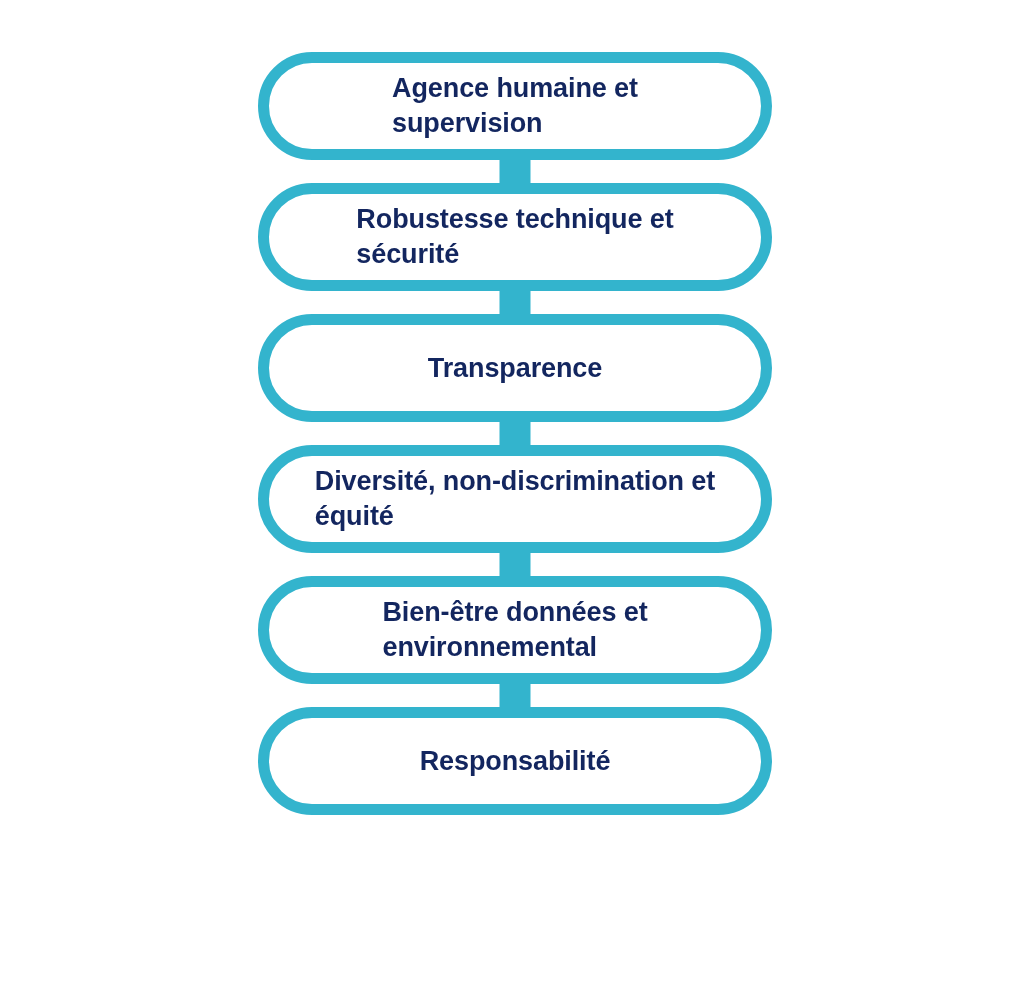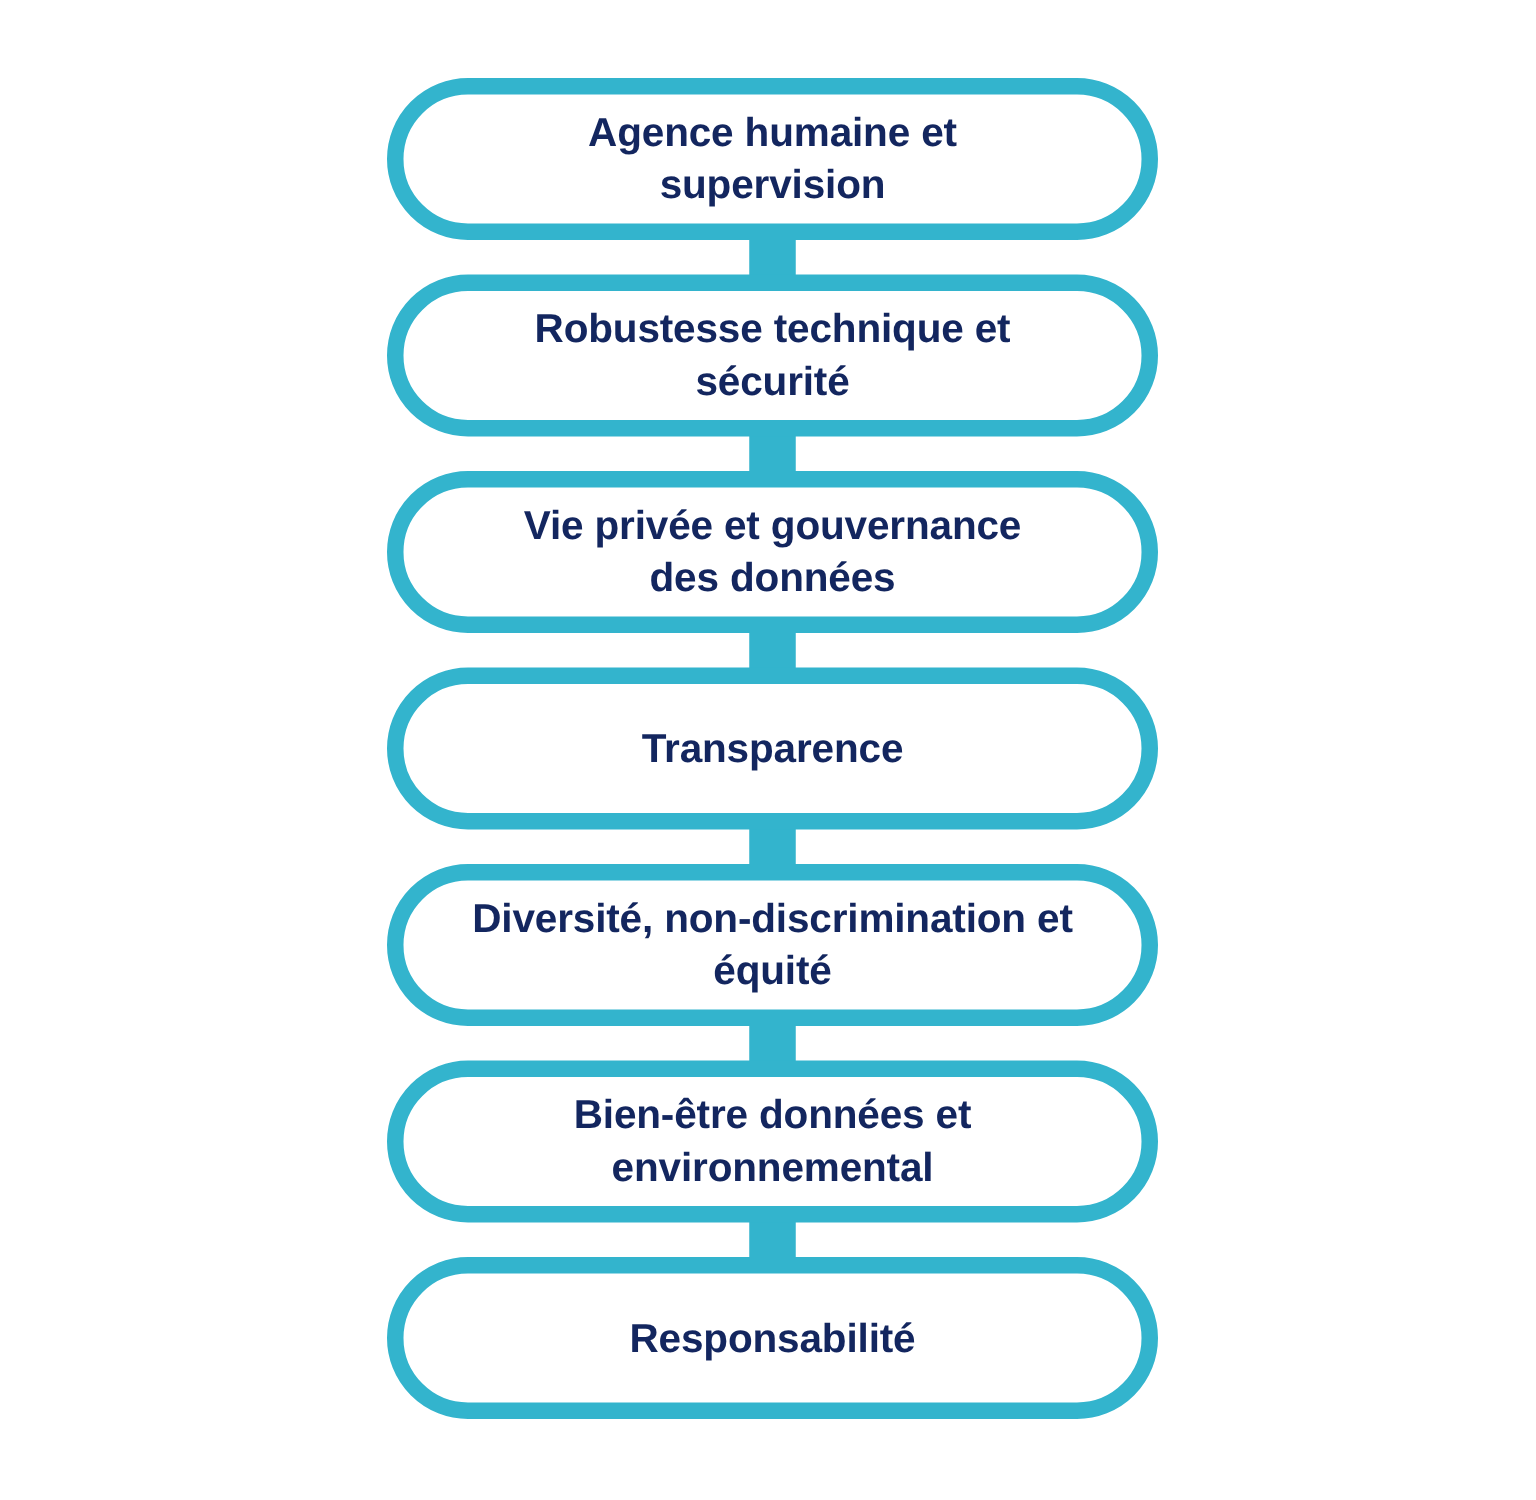--- a/index.html
+++ b/index.html
@@ -64,21 +64,20 @@
     justify-content: center;
     padding: 0 22px;
   }
 
   .node-label {
     color: #13265f;
     font-family: "Liberation Sans", sans-serif;
     font-weight: bold;
     font-size: 27px;
     line-height: 35px;
-    text-align: center;
     letter-spacing: -0.1px;
     white-space: pre-line;
   }
 </style>
 </head>
 <body>
 
 <div id="diagram">
   <div class="stack">
 
@@ -91,27 +90,20 @@
     </div>
 
     <div class="node-wrap">
       <div class="node">
         <span class="node-label">Robustesse technique et
 sécurité</span>
       </div>
       <div class="connector"></div>
     </div>
 
-    <div class="node-wrap">
-      <div class="node">
-        <span class="node-label">Vie privée et gouvernance
-des données</span>
-      </div>
-      <div class="connector"></div>
-    </div>
 
     <div class="node-wrap">
       <div class="node">
         <span class="node-label">Transparence</span>
       </div>
       <div class="connector"></div>
     </div>
 
     <div class="node-wrap">
       <div class="node">

